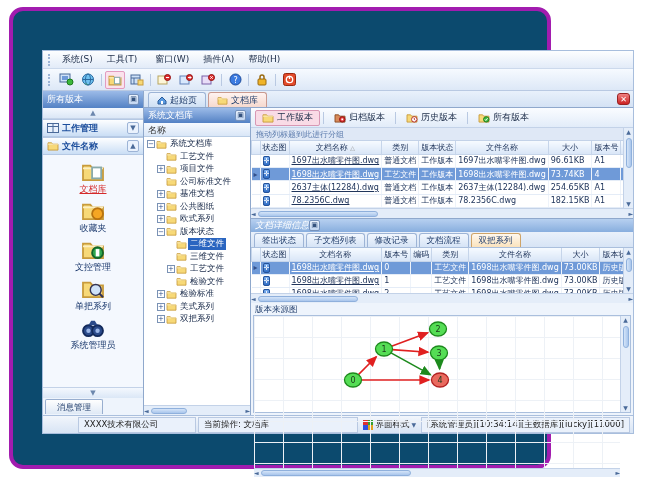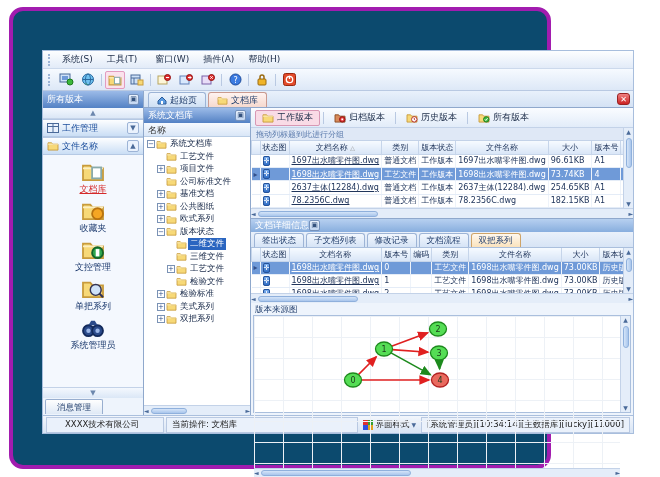--- a/index.html
+++ b/index.html
@@ -18,21 +18,21 @@
 
   
   .main { flex:1; display:flex; min-height:0; }
 
   
   .sidebar { width:101px; display:flex; flex-direction:column; background:#eef4fc; border-right:1px solid #8fa8cc; }
   .panel-hdr { height:17px; background:linear-gradient(#9cbbe8,#5381c4); color:#fff; display:flex; align-items:center; padding:0 4px; font-size:9px; }
   .panel-hdr .t { flex:1; white-space:nowrap; overflow:hidden; }
   .pin { width:11px; height:11px; background:linear-gradient(#eaf2fd,#c2d6f2); border:1px solid #7591bb; border-radius:2px; color:#35537f; font-size:7px; line-height:9px; text-align:center; }
   .chevbar { height:11px; background:linear-gradient(#f4f8fe,#dbe7f6); border-bottom:1px solid #c3d2e8; text-align:center; font-size:7px; color:#6c87ad; line-height:10px; }
-  .group-hdr { height:18px; display:flex; align-items:center; gap:3px; padding:0 4px; background:linear-gradient(#fdfeff,#cadef5); border:1px solid #b5c9e4; border-left:none; border-right:none; color:#1c4e9c; }
+  .group-hdr { height:18px; display:flex; align-items:center; gap:3px; padding:0 4px; background:linear-gradient(#fdfeff,#cadef5); border:1px solid #b5c9e4; border-left:none; border-right:none; color:#1c4e9c;font-weight:bold; }
   .group-hdr .gi { width:12px; height:10px; }
   .group-hdr .chev { margin-left:auto; width:12px; height:12px; border:1px solid #9db4d6; border-radius:2px; background:#eaf2fd; color:#4a6a99; font-size:7px; line-height:10px; text-align:center; }
   .nav-list { flex:1; display:flex; flex-direction:column; align-items:center; padding-top:6px; gap:3px; overflow:hidden; background:#f4f8fe; }
   .nav-item { display:flex; flex-direction:column; align-items:center; width:92px; padding:1px 0; cursor:default; }
   .nav-item .lbl { margin-top:1px; color:#1c3a6e; font-size:9px; white-space:nowrap; }
   .nav-item.sel .lbl { color:#d42a2a; text-decoration:underline; }
   .msg-tab { height:15px; margin:1px 2px 1px 2px; width:58px; border:1px solid #98aecf; border-bottom:none; background:linear-gradient(#fefefe,#dfe9f6); font-size:8.5px; color:#24406e; text-align:center; line-height:14px; border-radius:2px 2px 0 0; }
 
   
   .rightcol { flex:1; display:flex; flex-direction:column; min-width:0; }
@@ -66,21 +66,21 @@
   .hintrow { height:13px; background:#dfe8f6; border-bottom:1px solid #c3d2e8; color:#5a7aac; font-size:8px; padding:1px 5px; }
   .tblwrap { display:flex; min-height:0; background:#fff; }
   table { border-collapse:collapse; table-layout:fixed; font-size:8px; }
   th { background:linear-gradient(#f6faff,#d9e6f7); border:1px solid #c6d5ea; border-top:none; font-weight:normal; color:#23385e; height:13px; overflow:hidden; white-space:nowrap; padding:0 2px; }
   td { border-bottom:1px solid #e4ecf7; border-right:1px solid #eef3fa; height:13px; overflow:hidden; white-space:nowrap; padding:0 2px; color:#21365c; }
   tr.sel td { background:#6f9ad8; color:#fff; }
   .linkcell { text-decoration:underline; }
   .statusicon { width:11px; height:10px; margin:0 auto; background:linear-gradient(#7fb2f2,#2f6cc4); border:1px solid #245299; border-radius:2px; color:#fff; font-size:7px; line-height:9px; text-align:center; }
   .rowind { color:#33508a; font-size:8px; }
 
-  .detailhdr { height:14px; background:linear-gradient(#b7d0f0,#88aede); color:#fff; display:flex; align-items:center; padding:2px 4px; border-top:1px solid #8fa8cc; }
+  .detailhdr { height:14px; background:linear-gradient(#b7d0f0,#88aede); color:#fff; display:flex; align-items:center; padding:2px 4px; border-top:1px solid #8fa8cc;font-style:italic; }
   .subtabs { height:16px; display:flex; align-items:flex-end; background:linear-gradient(#eaf1fb,#d7e4f5); padding-left:3px; border-bottom:1px solid #aabfdd; }
   .stab { height:14px; padding:0 7px; line-height:13px; border:1px solid #9db4d6; border-bottom:none; border-radius:3px 3px 0 0; margin-right:2px; background:linear-gradient(#f2f7fe,#d6e4f6); color:#24406e; font-size:8.5px; white-space:nowrap; }
   .stab.active { background:linear-gradient(#fff8ee,#fbe3bd); border-color:#cfa468; }
 
   .graphlbl { height:12px; font-size:8.5px; color:#24406e; padding:0 4px; background:#eef4fc; line-height:12px; }
   .graphwrap { flex:1; display:flex; min-height:0; border:1px solid #aabfdd; margin:0 2px 2px 2px; background:#fff; }
   .grapharea { flex:1; position:relative; min-width:0; display:flex; flex-direction:column; }
   .gridbg { flex:1; background-image:linear-gradient(#edf1f6 1px, transparent 1px), linear-gradient(90deg,#edf1f6 1px, transparent 1px); background-size:29px 21px; position:relative; }
 </style>
 </head>
@@ -747,21 +747,21 @@
                   <span class="sthumb-v" style="height:22px;"></span>
                   <span class="sarrow" style="margin-top:auto;">▼</span>
               </div>
             </div>
           </div>
         </div>
       </div>
     </div>
 
     <div style="height:18px;display:flex;align-items:center;gap:2px;background:linear-gradient(#f2f6fc,#d8e4f4);border-top:1px solid #aabfdd;padding:0 3px;font-size:8.5px;">
-      <span style="border:1px solid #b9c9e2;background:#eaf1fb;padding:1px 18px;width:118px;">XXXX技术有限公司</span>
+      <span style="border:1px solid #b9c9e2;background:#eaf1fb;padding:1px 5px;width:118px;margin-left:32px;">XXXX技术有限公司</span>
       <span style="border:1px solid #b9c9e2;background:#eaf1fb;padding:1px 5px;flex:1;">当前操作: 文档库</span>
       <span style="display:flex;align-items:center;gap:2px;padding:1px 3px;">
         <svg width="10" height="10">
             <rect x="0" y="0" width="5" height="5" fill="#e03030"></rect>
             <rect x="5" y="0" width="5" height="5" fill="#30a030"></rect>
             <rect x="0" y="5" width="5" height="5" fill="#3050e0"></rect>
             <rect x="5" y="5" width="5" height="5" fill="#e0a020"></rect>
           </svg>
         <span>界面样式</span>
         <span style="font-size:6px;color:#4a6a99;">▼</span>

